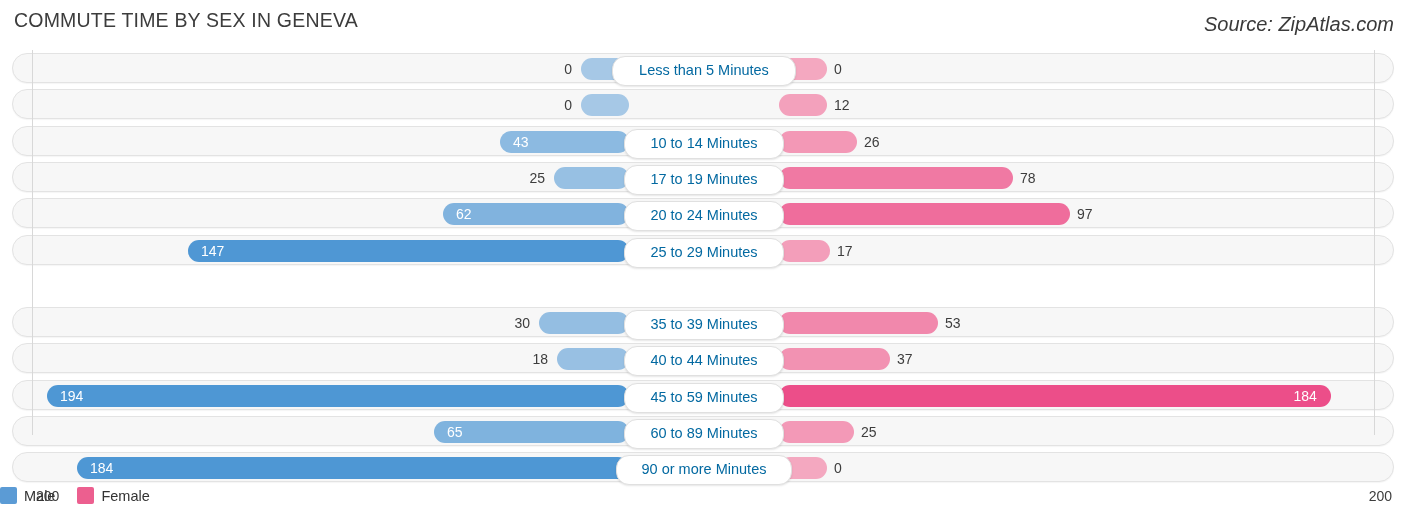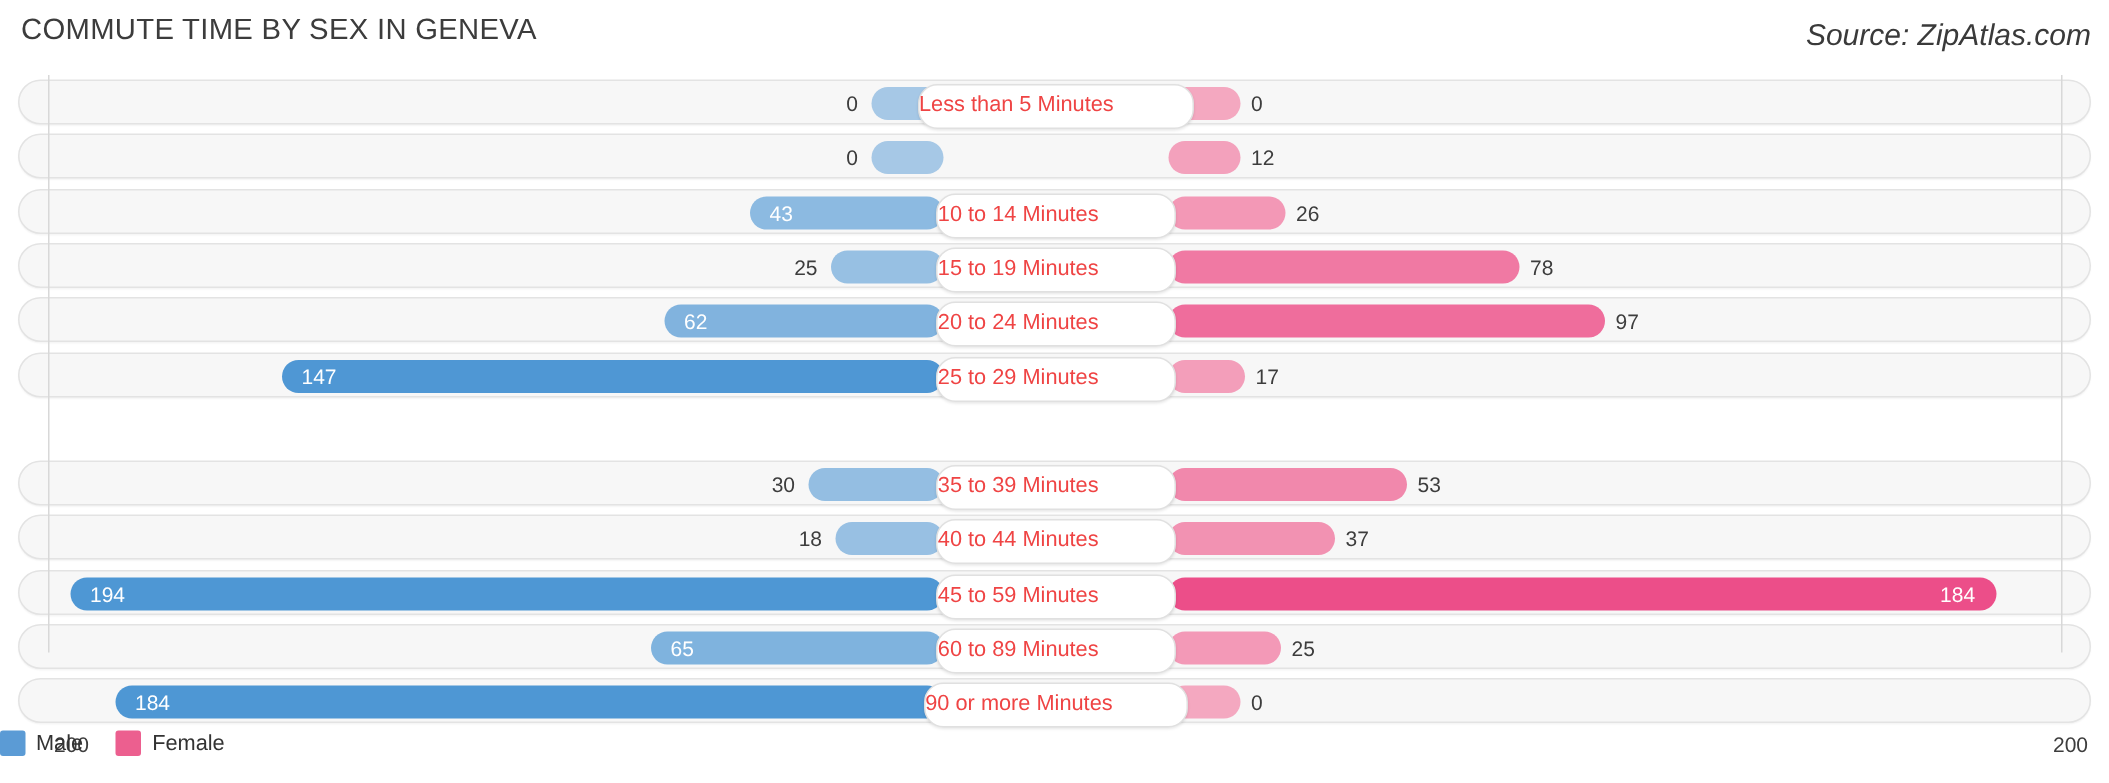--- a/index.html
+++ b/index.html
@@ -50,21 +50,21 @@
   .val{
     position:absolute;top:4px;height:22px;line-height:22px;
     font-size:14px;color:#3d3d3d;white-space:nowrap;
   }
   .val.inside{color:#ffffff;}
 
   .pill{
     position:absolute;top:2px;height:30px;line-height:26px;
     background:#ffffff;border:1px solid #e0e0e0;
     border-radius:13px;
-    font-size:14.5px;color:#ef4444;
+    font-size:14.5px;color:#0369a1;text-align:center;
     white-space:nowrap;
     box-shadow:0 1px 2px rgba(0,0,0,.10);
     box-sizing:border-box;
   }
 
   
   .axis-left,.axis-right{
     position:absolute;top:488px;font-size:14px;color:#3d3d3d;
   }
   .axis-left{left:36px;}
@@ -105,21 +105,21 @@
         <div class="val inside" style="left: 500px;">43</div>
         <div class="bar female" style="left: 766px; width: 78px; background: rgb(243, 152, 182);"></div>
         <div class="val" style="left: 851px;">26</div>
         <div class="pill" style="left: 611.2px; width: 159.6px;">10 to 14 Minutes</div>
       </div>
       <div class="row" style="top: 111.9px;">
         <div class="bar male" style="left: 541px; width: 75px; background: rgb(151, 192, 227);"></div>
         <div class="val" style="left: auto; right: 848px;">25</div>
         <div class="bar female" style="left: 766px; width: 234px; background: rgb(240, 121, 163);"></div>
         <div class="val" style="left: 1007px;">78</div>
-        <div class="pill" style="left: 611.2px; width: 159.6px;">15 to 19 Minutes</div>
+        <div class="pill" style="left: 611.2px; width: 159.6px;">17 to 19 Minutes</div>
       </div>
       <div class="row" style="top: 148.2px;">
         <div class="bar male" style="left: 430px; width: 186px; background: rgb(129, 179, 222);"></div>
         <div class="val inside" style="left: 443px;">62</div>
         <div class="bar female" style="left: 766px; width: 291px; background: rgb(239, 109, 156);"></div>
         <div class="val" style="left: 1064px;">97</div>
         <div class="pill" style="left: 611.2px; width: 159.6px;">20 to 24 Minutes</div>
       </div>
       <div class="row" style="top: 184.5px;">
         <div class="bar male" style="left: 175px; width: 441px; background: rgb(79, 151, 212);"></div>

